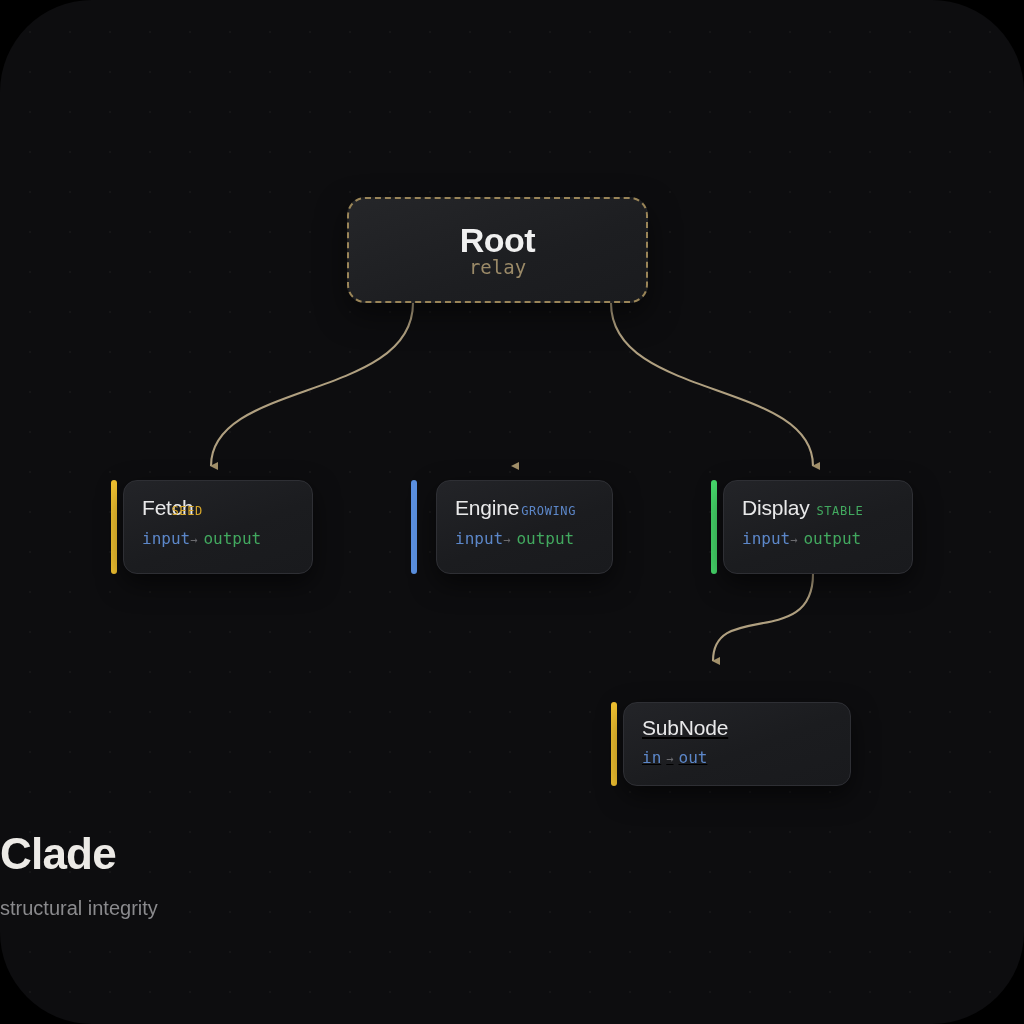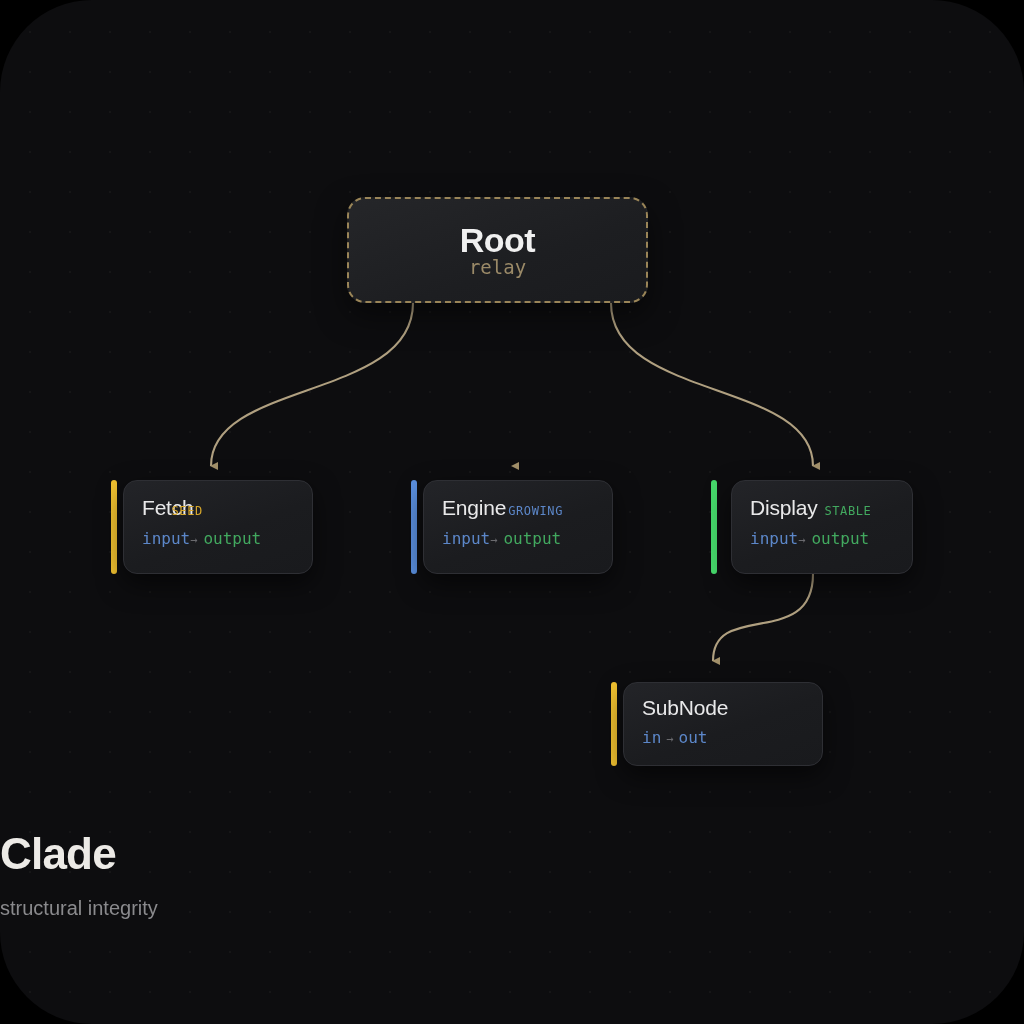--- a/index.html
+++ b/index.html
@@ -177,47 +177,47 @@
       <div class="card-head">
         <span class="node-title">Fetch</span>
         <span class="node-badge" style="color:#d8a82b; margin-left:-22px;">SEED</span>
       </div>
       <div class="io-row">
         <span class="io-in">input</span><span class="io-arrow">→</span><span class="io-out">output</span>
       </div>
     </div>
   </div>
 
-  <div class="node" id="node-engine" style="left:411px; top:480px; width:202px; height:94px;">
+  <div class="node" id="node-engine" style="left:411px; top:480px; width:202px; height:94px;gap:13px;">
     <div class="accent" style="background:#5b90e0;"></div>
     <div class="card">
       <div class="card-head">
         <span class="node-title">Engine</span>
         <span class="node-badge" style="color:#5c87c9;">GROWING</span>
       </div>
       <div class="io-row">
         <span class="io-in">input</span><span class="io-arrow">→</span><span class="io-out">output</span>
       </div>
     </div>
   </div>
 
-  <div class="node" id="node-display" style="left:711px; top:480px; width:202px; height:94px;gap:8px;">
+  <div class="node" id="node-display" style="left:711px; top:480px; width:202px; height:94px;">
     <div class="accent" style="background:#46d96b;"></div>
     <div class="card">
       <div class="card-head">
         <span class="node-title">Display</span>
         <span class="node-badge" style="color:#42a95f; margin-left:7px;">STABLE</span>
       </div>
       <div class="io-row">
         <span class="io-in">input</span><span class="io-arrow">→</span><span class="io-out">output</span>
       </div>
     </div>
   </div>
 
-  <div class="node" id="node-subnode" style="left:611px; top:682px; width:212px; height:84px;">
+  <div class="node" id="node-subnode" style="left:611px; top:702px; width:240px; height:84px;text-decoration:underline;">
     <div class="accent" style="background:#f2c230;"></div>
     <div class="card" style="padding-top:14px;">
       <div class="card-head">
         <span class="node-title">SubNode</span>
         <span class="node-badge" style="color:#d8a82b;"></span>
       </div>
       <div class="io-row" style="margin-top:12px;">
         <span class="io-in">in</span><span class="io-arrow" style="padding:0 5px;">→</span><span class="io-out" style="color:#5c87c9;">out</span>
       </div>
     </div>

